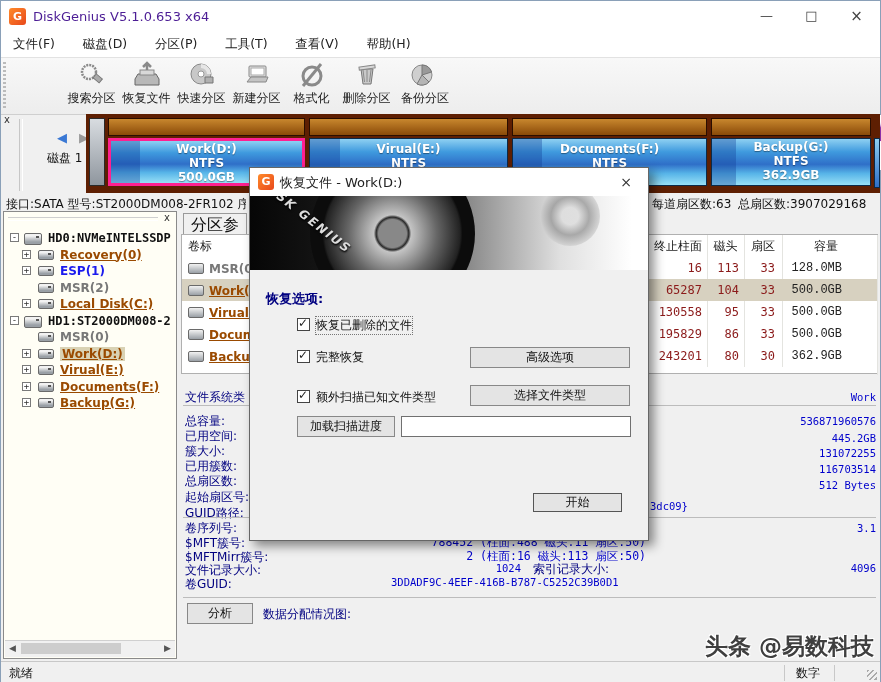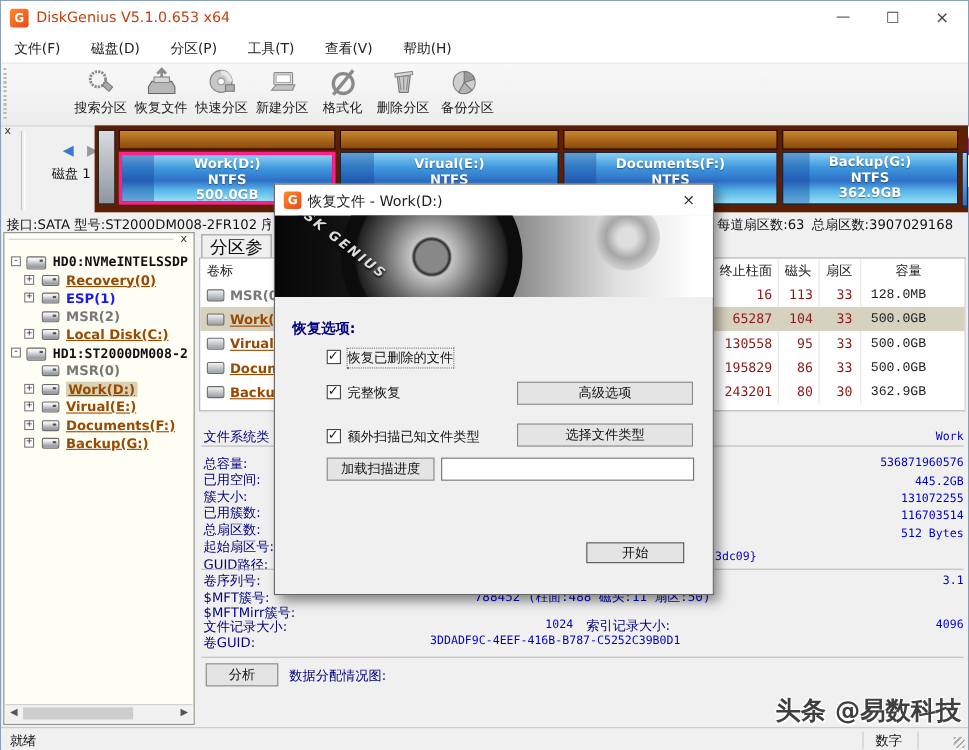--- a/index.html
+++ b/index.html
@@ -111,21 +111,21 @@
   .focus{outline:1px dotted #777;}
   .dinput{position:absolute;background:#fff;border:1px solid #707070;box-sizing:border-box;font-size:12px;padding:0 3px;}
 </style>
 </head>
 <body>
 
 <div class="win">
 
   <div class="titlebar">
     <div class="logo" style="left:8px;top:7px;">G</div>
-    <span class="abs nw" style="left:32px;top:8px;font-size:13px;color:#c2410c;">DiskGenius V5.1.0.653 x64</span>
+    <span class="abs nw" style="left:32px;top:8px;font-size:13px;color:#4c1d95;">DiskGenius V5.1.0.653 x64</span>
     <div class="capbtn" style="left:743px;">—</div>
     <div class="capbtn" style="left:788px;">□</div>
     <div class="capbtn" style="left:833px;font-size:15px;">×</div>
   </div>
 
   <div class="menubar">
     <span class="menuitem">文件(F)</span>
     <span class="menuitem">磁盘(D)</span>
     <span class="menuitem">分区(P)</span>
     <span class="menuitem">工具(T)</span>
@@ -389,20 +389,21 @@
 
   <div class="divider" style="top:516px;"></div>
   <span class="dlabel" style="left:184px;top:519px;">卷序列号:</span>
   <span class="dlabel" style="left:184px;top:534px;">$MFT簇号:</span>
   <span class="dlabel" style="left:184px;top:548px;">$MFTMirr簇号:</span>
   <span class="dlabel" style="left:184px;top:561px;">文件记录大小:</span>
   <span class="dlabel" style="left:184px;top:575px;">卷GUID:</span>
 
   <span class="dval" style="left:800px;top:521px;width:75px;text-align:right;">3.1</span>
   <span class="dval" style="left:400px;top:534px;width:245px;text-align:right;font-size:11.5px;">788452 (柱面:488 磁头:11 扇区:50)</span>
+  <span class="dval" style="left:400px;top:548px;width:245px;text-align:right;font-size:11.5px;">2 (柱面:16 磁头:113 扇区:50)</span>
   <span class="dval" style="left:460px;top:561px;width:60px;text-align:right;">1024</span>
   <span class="dlabel" style="left:532px;top:560px;">索引记录大小:</span>
   <span class="dval" style="left:800px;top:561px;width:75px;text-align:right;">4096</span>
   <span class="dval" style="left:390px;top:575px;">3DDADF9C-4EEF-416B-B787-C5252C39B0D1</span>
 
   <div class="divider" style="top:596px;"></div>
   <div class="gbtn" style="left:186px;top:602px;width:66px;height:21px;line-height:19px;">分析</div>
   <span class="dlabel" style="left:262px;top:605px;">数据分配情况图:</span>
 
   <span class="watermark">头条 @易数科技</span>

